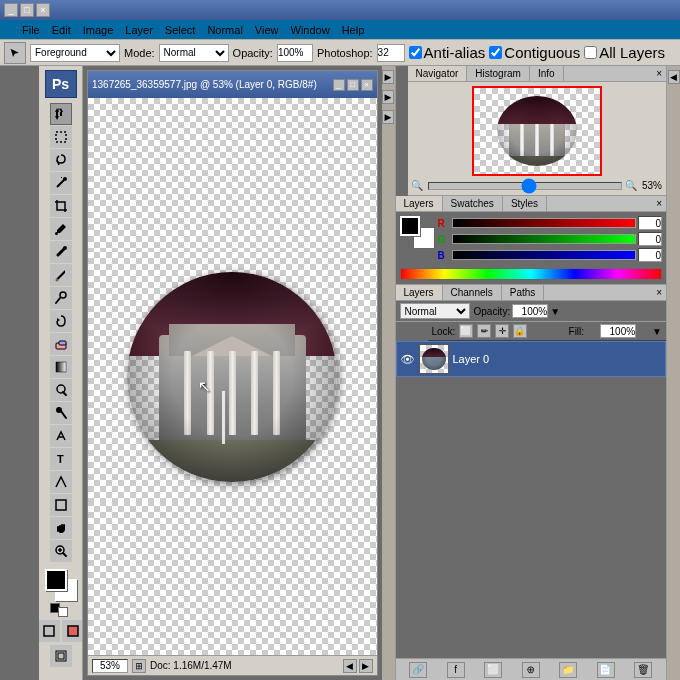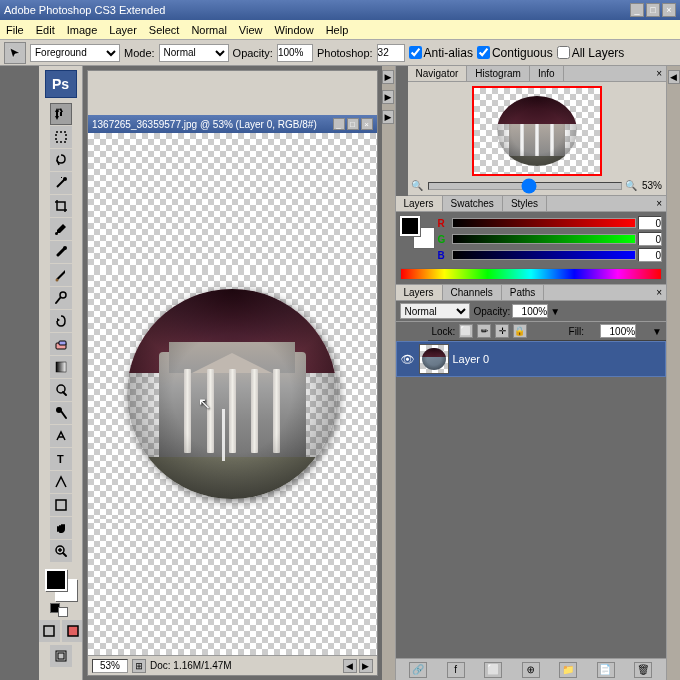--- a/index.html
+++ b/index.html
@@ -21,24 +21,24 @@
       background: #c0c0c0;
       border: 1px solid #888;
       font-size: 9px;
       display: flex; align-items: center; justify-content: center;
       cursor: pointer;
     }
 
     
     .menu-bar {
       height: 20px;
-      background: #fef9c3;
-      display: flex;
-      align-items: center;
-      padding: 0 0;
+      background: #0369a1;
+      display: flex;
+      align-items: center;
+      padding: 0 16px;
       border-bottom: 1px solid #aaa;
     }
     .menu-item {
       padding: 0 6px;
       font-size: 11px;
       color: #000;
       cursor: pointer;
       height: 20px;
       display: flex;
       align-items: center;
@@ -53,21 +53,21 @@
       padding: 0 4px;
       gap: 4px;
       border-bottom: 1px solid #999;
     }
     .options-bar select, .options-bar input[type="text"] {
       height: 18px;
       font-size: 10px;
       border: 1px solid #999;
       background: white;
     }
-    .options-bar label { font-size: 12px; }
+    .options-bar label { font-size: 15px; }
     .options-bar .select-tool {
       width: 22px; height: 22px;
       background: #c0c0c0;
       border: 1px solid #888;
       display: flex; align-items: center; justify-content: center;
       font-size: 10px;
     }
     .checkbox-group { display: flex; align-items: center; gap: 2px; font-size: 10px; }
 
     
@@ -142,29 +142,28 @@
     
     .doc-window {
       margin: 4px;
       background: #d4d0c8;
       border: 1px solid #888;
       display: flex;
       flex-direction: column;
       flex: 1;
     }
     .doc-title-bar {
-      height: 18px;
+      height: 27px;
       background: linear-gradient(to bottom, #5a7ab5, #3a5a95);
       color: white;
       font-size: 10px;
       display: flex;
       align-items: center;
       justify-content: space-between;
       padding: 0 4px;
-      margin-top: 44px;
     }
     .doc-controls { display: flex; gap: 2px; }
     .doc-btn {
       width: 12px; height: 12px;
       background: #c0c0c0;
       border: 1px solid #888;
       font-size: 8px;
       display: flex; align-items: center; justify-content: center;
     }
     .doc-canvas-area {
@@ -422,21 +421,20 @@
       display: flex;
       flex-direction: row;
       flex: 1;
       overflow: hidden;
     }
   </style>
 </head>
 <body>
 
 <div class="title-bar">
-  <span>Adobe Photoshop CS3 Extended</span>
   <div class="title-bar-controls">
     <div class="title-bar-btn">_</div>
     <div class="title-bar-btn">□</div>
     <div class="title-bar-btn">×</div>
   </div>
 </div>
 
 <div class="menu-bar">
   <span class="menu-item">File</span>
   <span class="menu-item">Edit</span>

